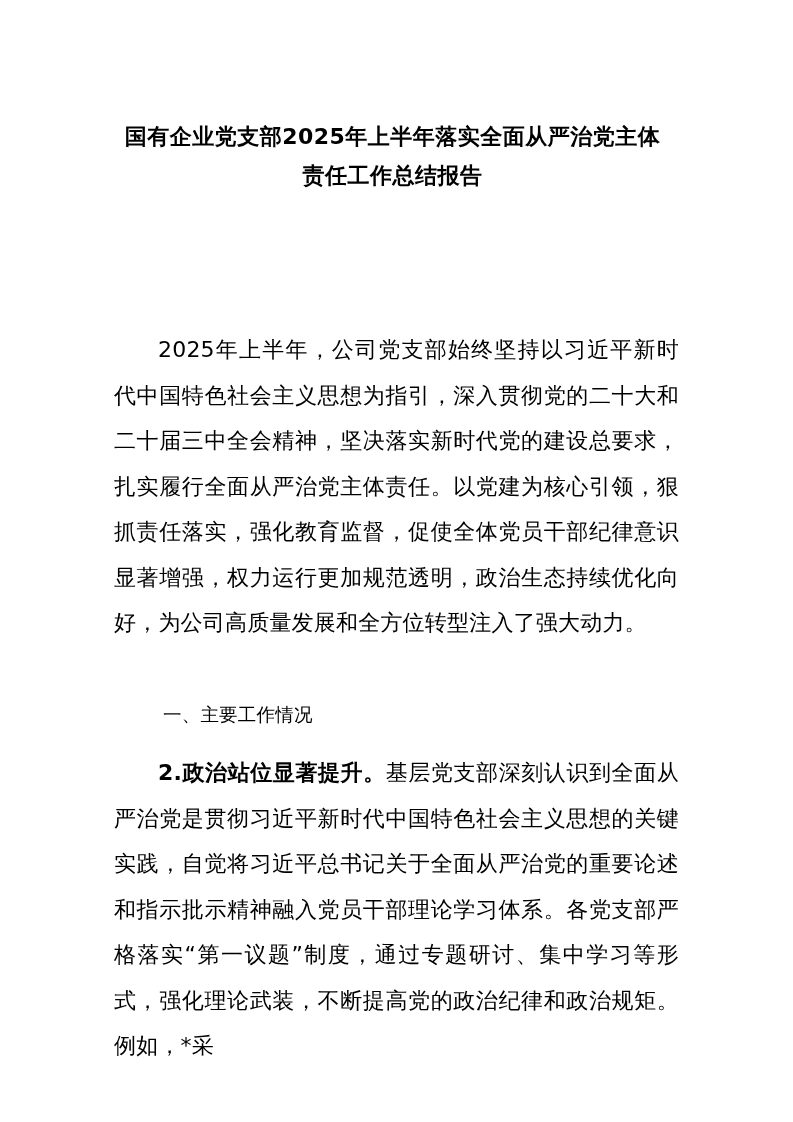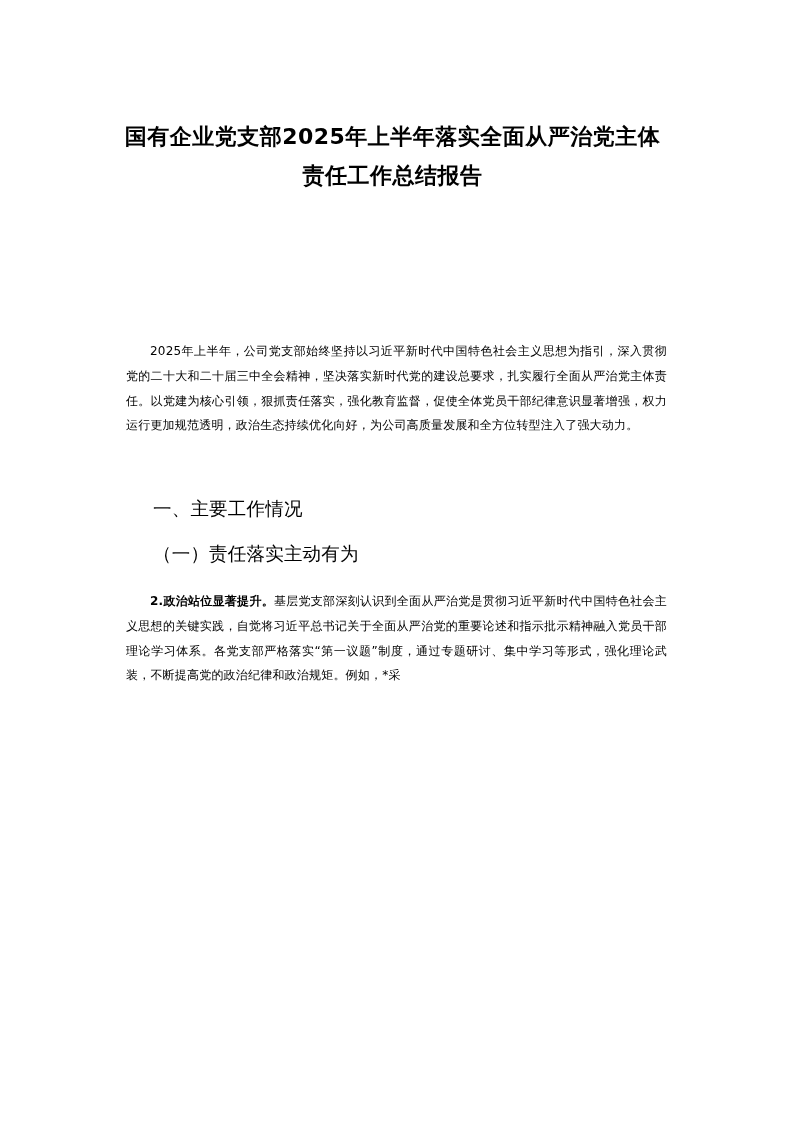--- a/index.html
+++ b/index.html
@@ -28,38 +28,38 @@
     line-height: 1.75;
     text-align: center;
     letter-spacing: 0.5px;
     margin: 0 8px 0 0;
     padding: 0 4px;
   }
   .spacer-after-title {
     height: 128px;
   }
   .para {
-    font-size: 12px;
+    font-size: 22px;
     line-height: 2.07;
     text-align: justify;
     text-justify: inter-ideograph;
-    margin: 16px;
+    margin: 4px;
     letter-spacing: 0.2px;
   }
   .para.indent {
     text-indent: 2em;
   }
   .gap-md {
     height: 30px;
   }
   .heading {
     font-size: 18.5px;
     line-height: 2.07;
     text-indent: 2em;
-    margin: 6px;
+    margin: 16px;
     letter-spacing: 0.2px;
   }
   .bold-run {
     font-weight: bold;
   }
 </style>
 </head>
 <body>
 
 <div class="page">
@@ -67,17 +67,16 @@
   <h1 class="doc-title">国有企业党支部2025年上半年落实全面从严治党主体责任工作总结报告</h1>
 
   <div class="spacer-after-title"></div>
 
   <p class="para indent">2025年上半年，公司党支部始终坚持以习近平新时代中国特色社会主义思想为指引，深入贯彻党的二十大和二十届三中全会精神，坚决落实新时代党的建设总要求，扎实履行全面从严治党主体责任。以党建为核心引领，狠抓责任落实，强化教育监督，促使全体党员干部纪律意识显著增强，权力运行更加规范透明，政治生态持续优化向好，为公司高质量发展和全方位转型注入了强大动力。</p>
 
   <div class="gap-md"></div>
 
   <p class="heading">一、主要工作情况</p>
 
-  <p class="heading">（一）责任落实主动有为</p>
 
   <p class="para indent"><span class="bold-run">2.政治站位显著提升。</span><span>基层党支部深刻认识到全面从严治党是贯彻习近平新时代中国特色社会主义思想的关键实践，自觉将习近平总书记关于全面从严治党的重要论述和指示批示精神融入党员干部理论学习体系。各党支部严格落实“第一议题”制度，通过专题研讨、集中学习等形式，强化理论武装，不断提高党的政治纪律和政治规矩。例如，*采</span></p>
 
 </div>
 
 </body></html>

